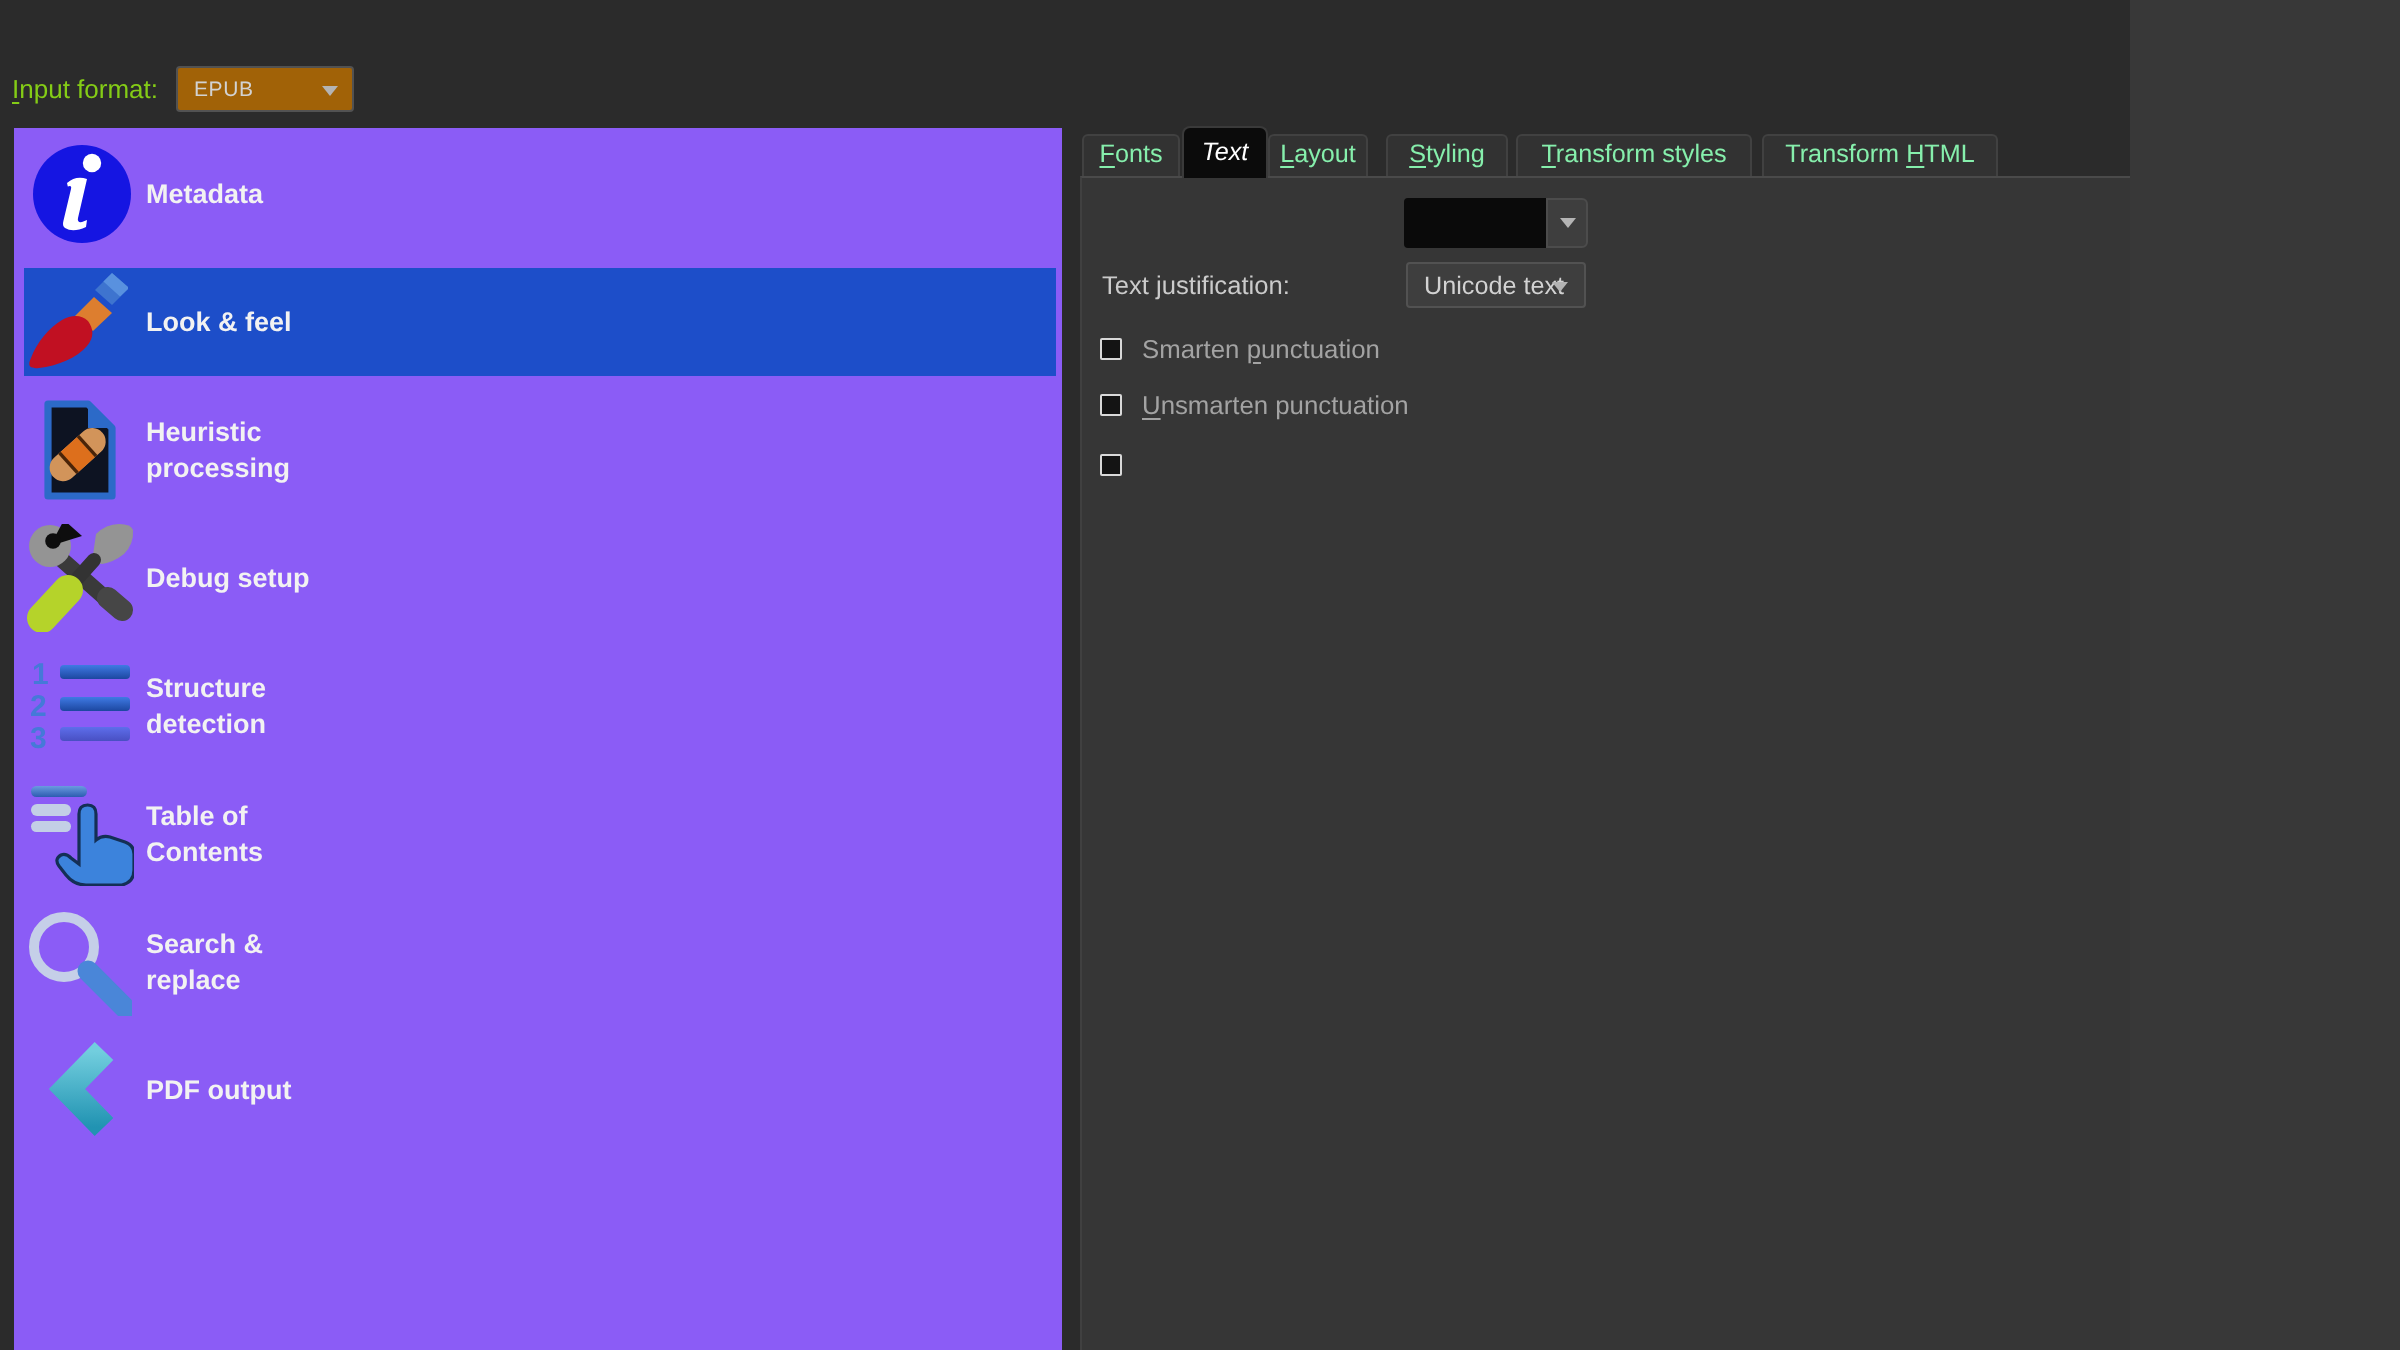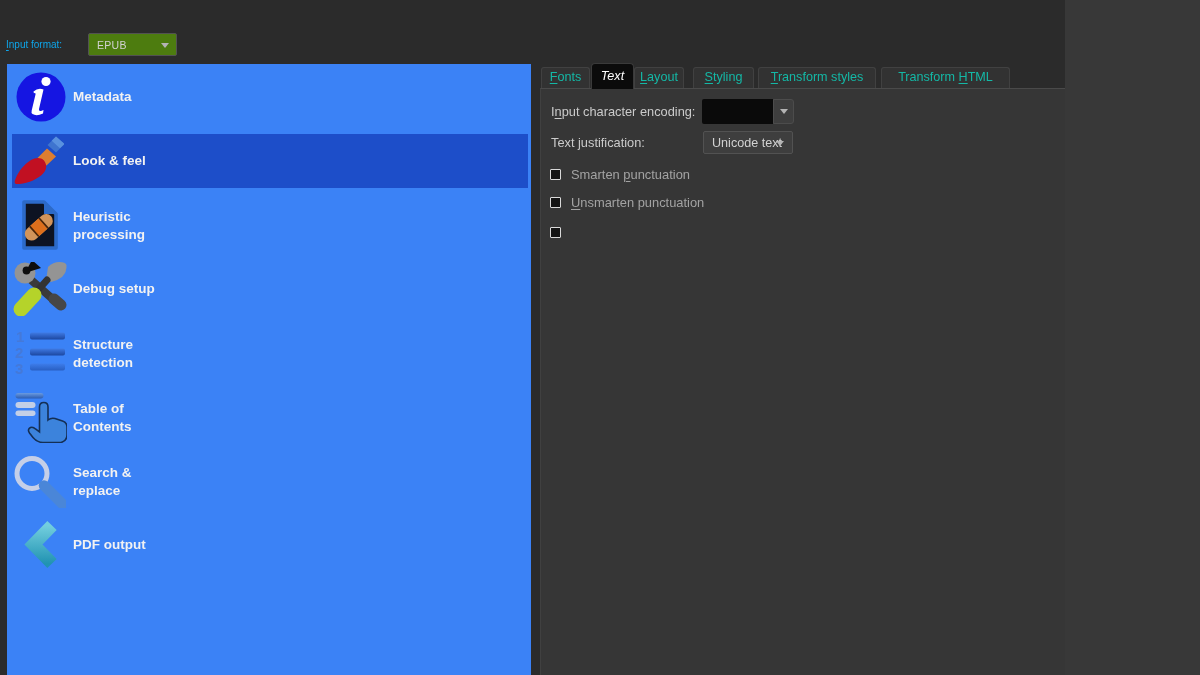--- a/index.html
+++ b/index.html
@@ -1,29 +1,29 @@
 <!DOCTYPE html>
 <html><head><meta charset="utf-8"><style>
 html,body{margin:0;padding:0}
 body{width:1200px;height:675px;background:#383838;font-family:"Liberation Sans",sans-serif;overflow:hidden;position:relative}
 .abs{position:absolute}
 #win{position:absolute;left:0;top:0;width:1065px;height:675px;background:#2b2b2b}
 #titlebar{position:absolute;left:0;top:0;width:1065px;height:17px;background:#1a1a1a}
 #title{position:absolute;left:21px;top:-5px;font-size:12.6px;line-height:17px;color:#e4e4e4;white-space:nowrap}
-#fmtlabel{position:absolute;left:6px;top:33px;height:23px;line-height:23px;font-size:10px;color:#0ea5e9}
-.combo{position:absolute;background:#4d7c0f;border:1px solid #525252;border-radius:2px;box-sizing:border-box;font-size:12.6px;color:#d2d2d2}
+#fmtlabel{position:absolute;left:6px;top:33px;height:23px;line-height:23px;font-size:13px;color:#84cc16}
+.combo{position:absolute;background:#a16207;border:1px solid #525252;border-radius:2px;box-sizing:border-box;font-size:12.6px;color:#d2d2d2}
 .combo .txt{position:absolute;left:8px;top:0;bottom:0;display:flex;align-items:center;white-space:pre}
 .arrow{position:absolute;width:0;height:0;border-left:4.5px solid transparent;border-right:4.5px solid transparent;border-top:5.5px solid #b4b4b4}
-#sidebar{position:absolute;left:7px;top:64px;width:524px;height:611px;background:#3b82f6}
+#sidebar{position:absolute;left:7px;top:64px;width:524px;height:611px;background:#8b5cf6}
 .item{position:absolute;left:5px;width:516px;height:54px}
 .item.sel{background:#1d4ec9}
 .ilabel{position:absolute;left:61px;top:50%;transform:translateY(-50%);font-size:13.5px;font-weight:bold;color:#f2f2f2;line-height:17.5px;white-space:pre}
 .icon{position:absolute;left:6px;top:50%;transform:translateY(-50%)}
 
-.tab{position:absolute;top:67px;height:21px;background:#323232;border:1px solid #414141;border-bottom:none;border-radius:3px 3px 0 0;box-sizing:border-box;font-size:12.6px;color:#14b8a6;text-align:center;line-height:19px}
+.tab{position:absolute;top:67px;height:21px;background:#323232;border:1px solid #414141;border-bottom:none;border-radius:3px 3px 0 0;box-sizing:border-box;font-size:12.6px;color:#86efac;text-align:center;line-height:19px}
 .tab.active{top:63px;height:26px;background:#0b0b0b;color:#fff;font-style:italic;border:1px solid #3a3a3a;border-bottom:none;border-radius:4px 4px 0 0;line-height:24px;z-index:5}
 #pane{position:absolute;left:540px;top:88px;width:525px;height:587px;background:#363636;border-top:1px solid #4a4a4a;border-left:1px solid #404040;box-sizing:border-box}
 .plabel{position:absolute;font-size:12.8px;color:#cbcbcb;white-space:pre}
 .cb{position:absolute;width:9px;height:9px;background:#141414;border:1.5px solid #d9d9d9;border-radius:1px;box-sizing:content-box}
 .cblabel{position:absolute;font-size:12.9px;color:#a3a3a3;white-space:pre}
 u{text-decoration-thickness:1px;text-underline-offset:2px}
 </style></head>
 <body>
 <div id="win">
   <div id="fmtlabel"><span><u>I</u>nput format:</span></div>
@@ -132,24 +132,23 @@
       <div class="ilabel">Search &amp;
 replace</div>
     </div>
   </div>
 
   <div class="tab" style="left:541px;width:49px"><u>F</u>onts</div>
   <div class="tab active" style="left:591px;width:43px">Text</div>
   <div class="tab" style="left:634px;width:50px"><u>L</u>ayout</div>
   <div class="tab" style="left:693px;width:61px"><u>S</u>tyling</div>
   <div class="tab" style="left:758px;width:118px"><u>T</u>ransform styles</div>
-  <div class="tab" style="left:881px;width:129px">Transform <u>H</u>TML</div>
+  <div class="tab" style="left:881px;width:118px">Transform <u>H</u>TML</div>
 
   <div id="pane"></div>
-  <div class="plabel" style="left:551px;top:99px;height:25px;line-height:25px">I<u>n</u>put character encoding:</div>
   <div class="abs" style="left:702px;top:99px;width:92px;height:25px">
     <div class="abs" style="left:0;top:0;width:71px;height:25px;background:#0a0a0a;border-radius:2px 0 0 2px"></div>
     <div class="abs" style="left:71px;top:0;width:21px;height:25px;background:#3e3e3e;border:1px solid #4c4c4c;box-sizing:border-box;border-radius:0 3px 3px 0"></div>
     <span class="arrow" style="right:6px;top:10px"></span>
   </div>
   <div class="plabel" style="left:551px;top:131px;height:23px;line-height:23px">Text justification:</div>
   <div class="combo" style="left:703px;top:131px;width:90px;height:23px;background:#3e3e3e">
     <span class="txt">Unicode text</span>
     <span class="arrow" style="right:8px;top:9px"></span>
   </div>

